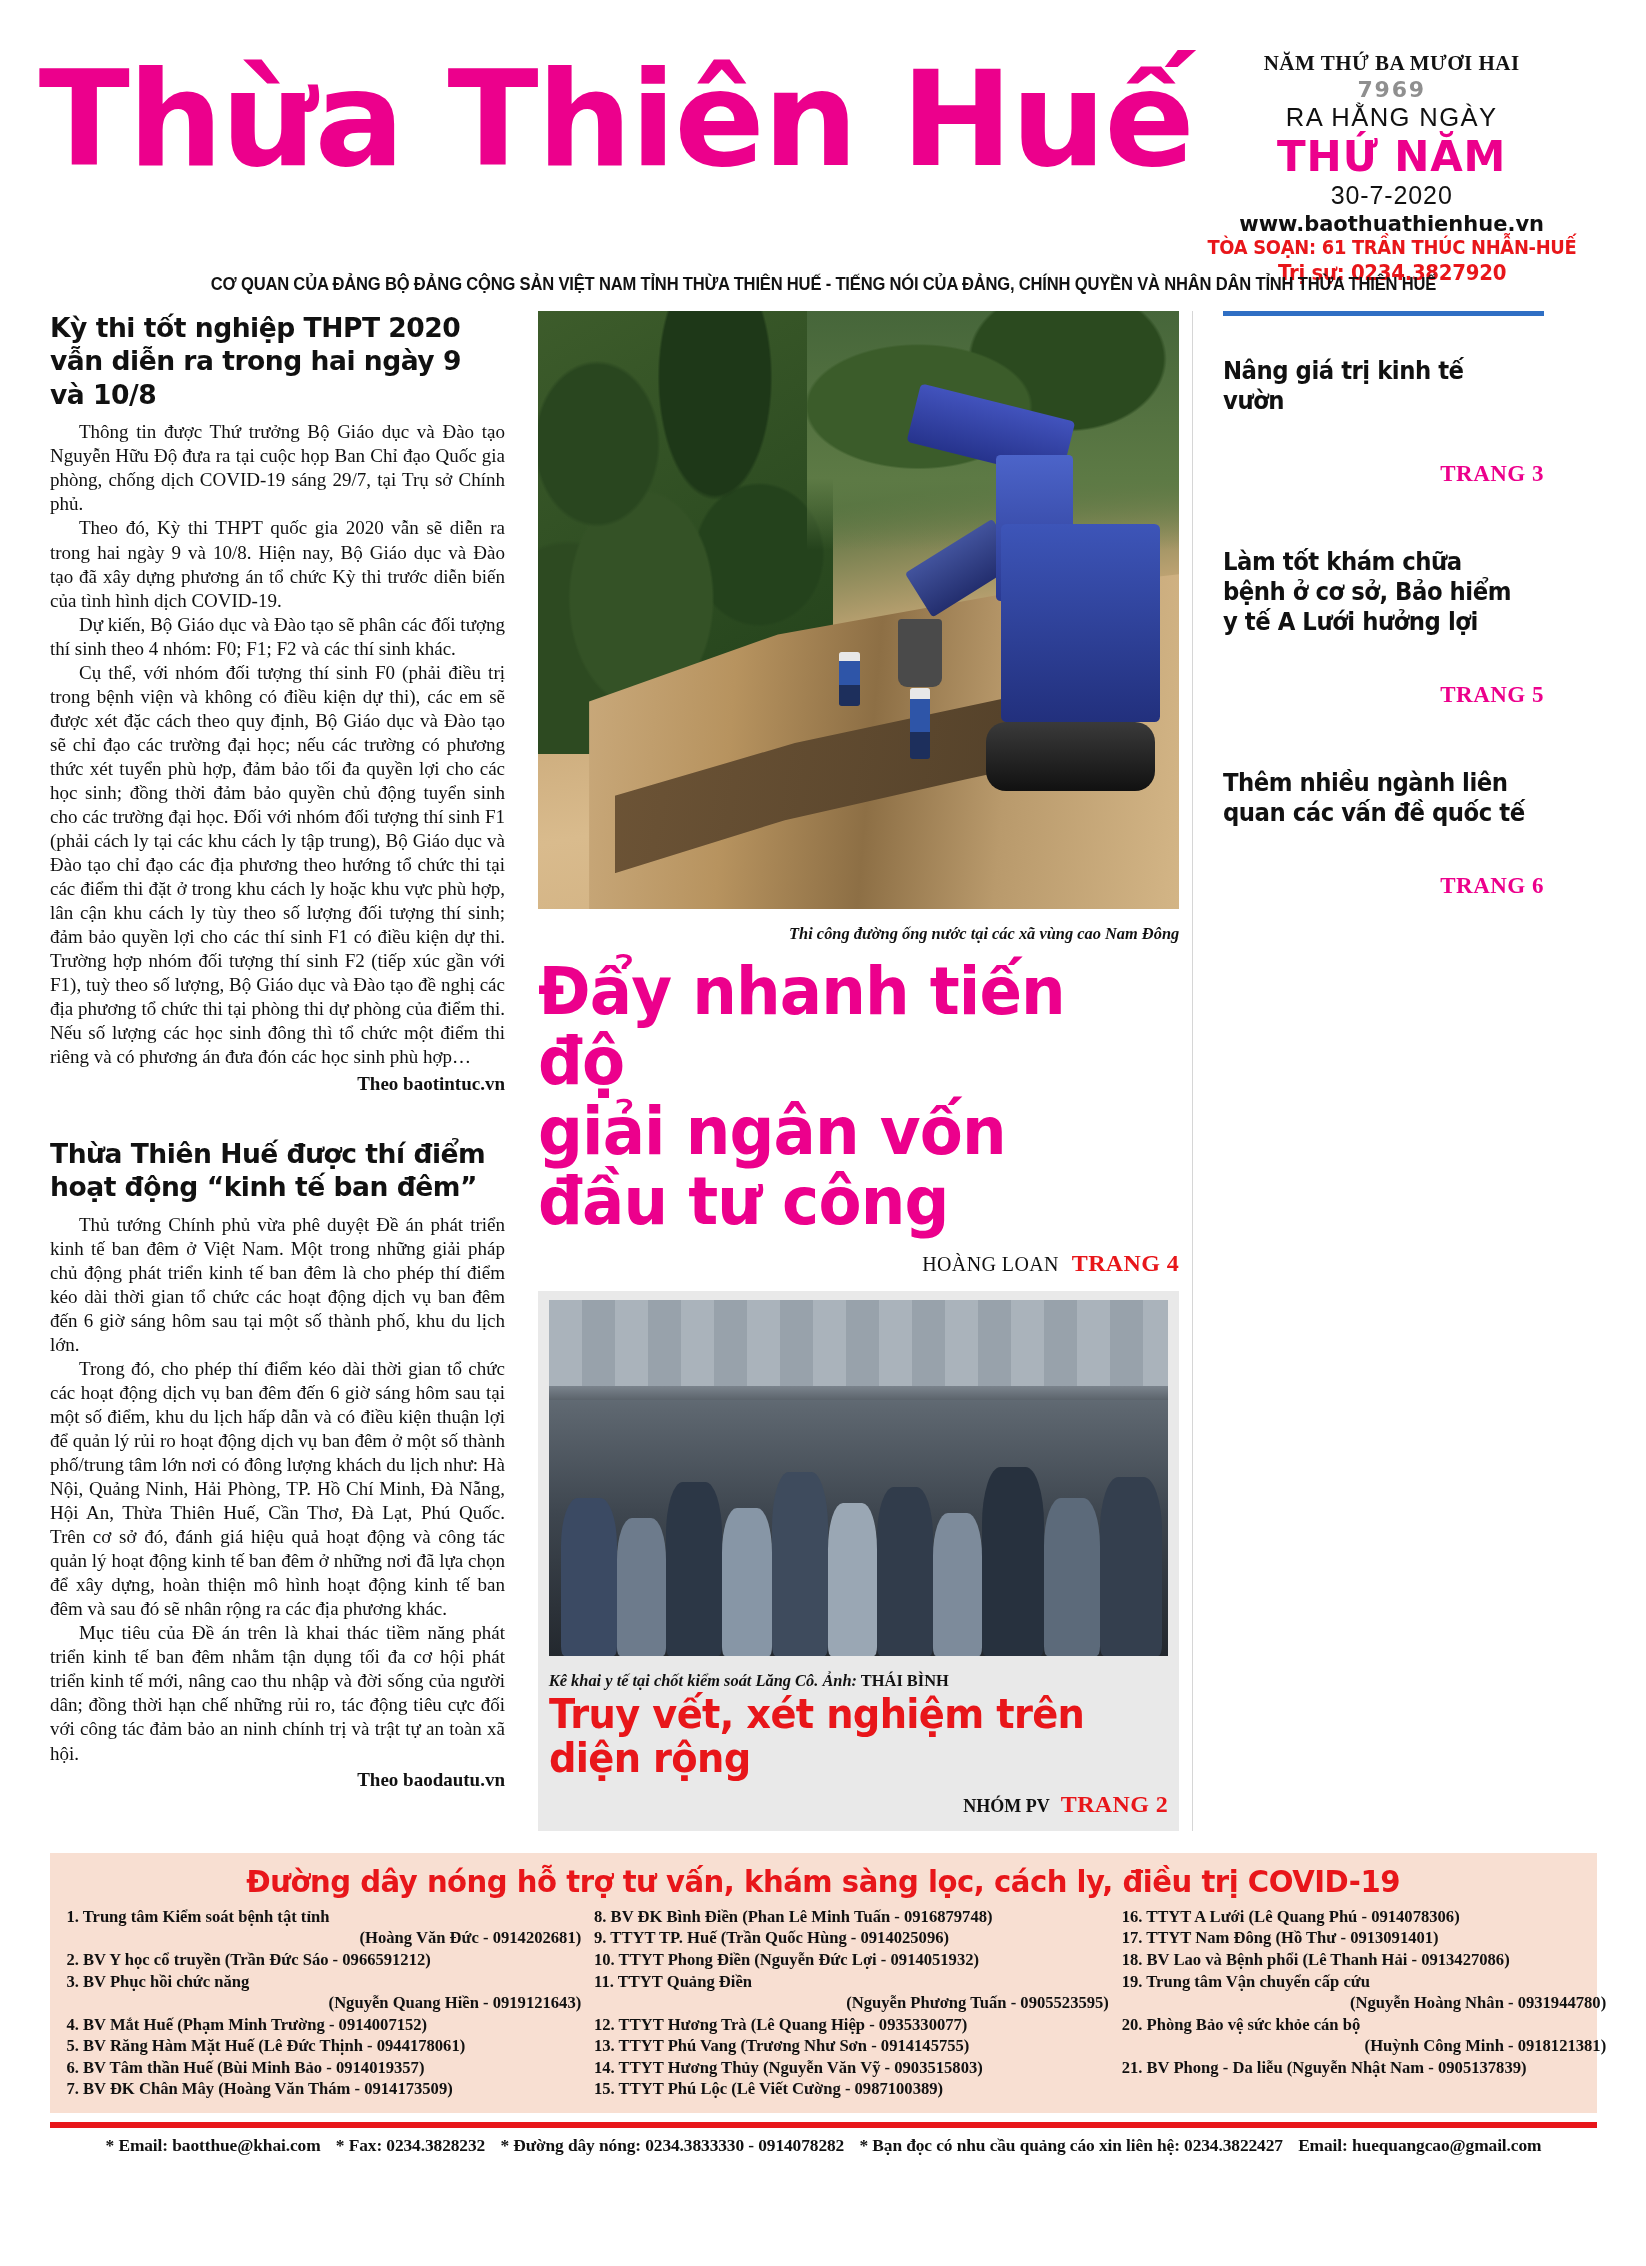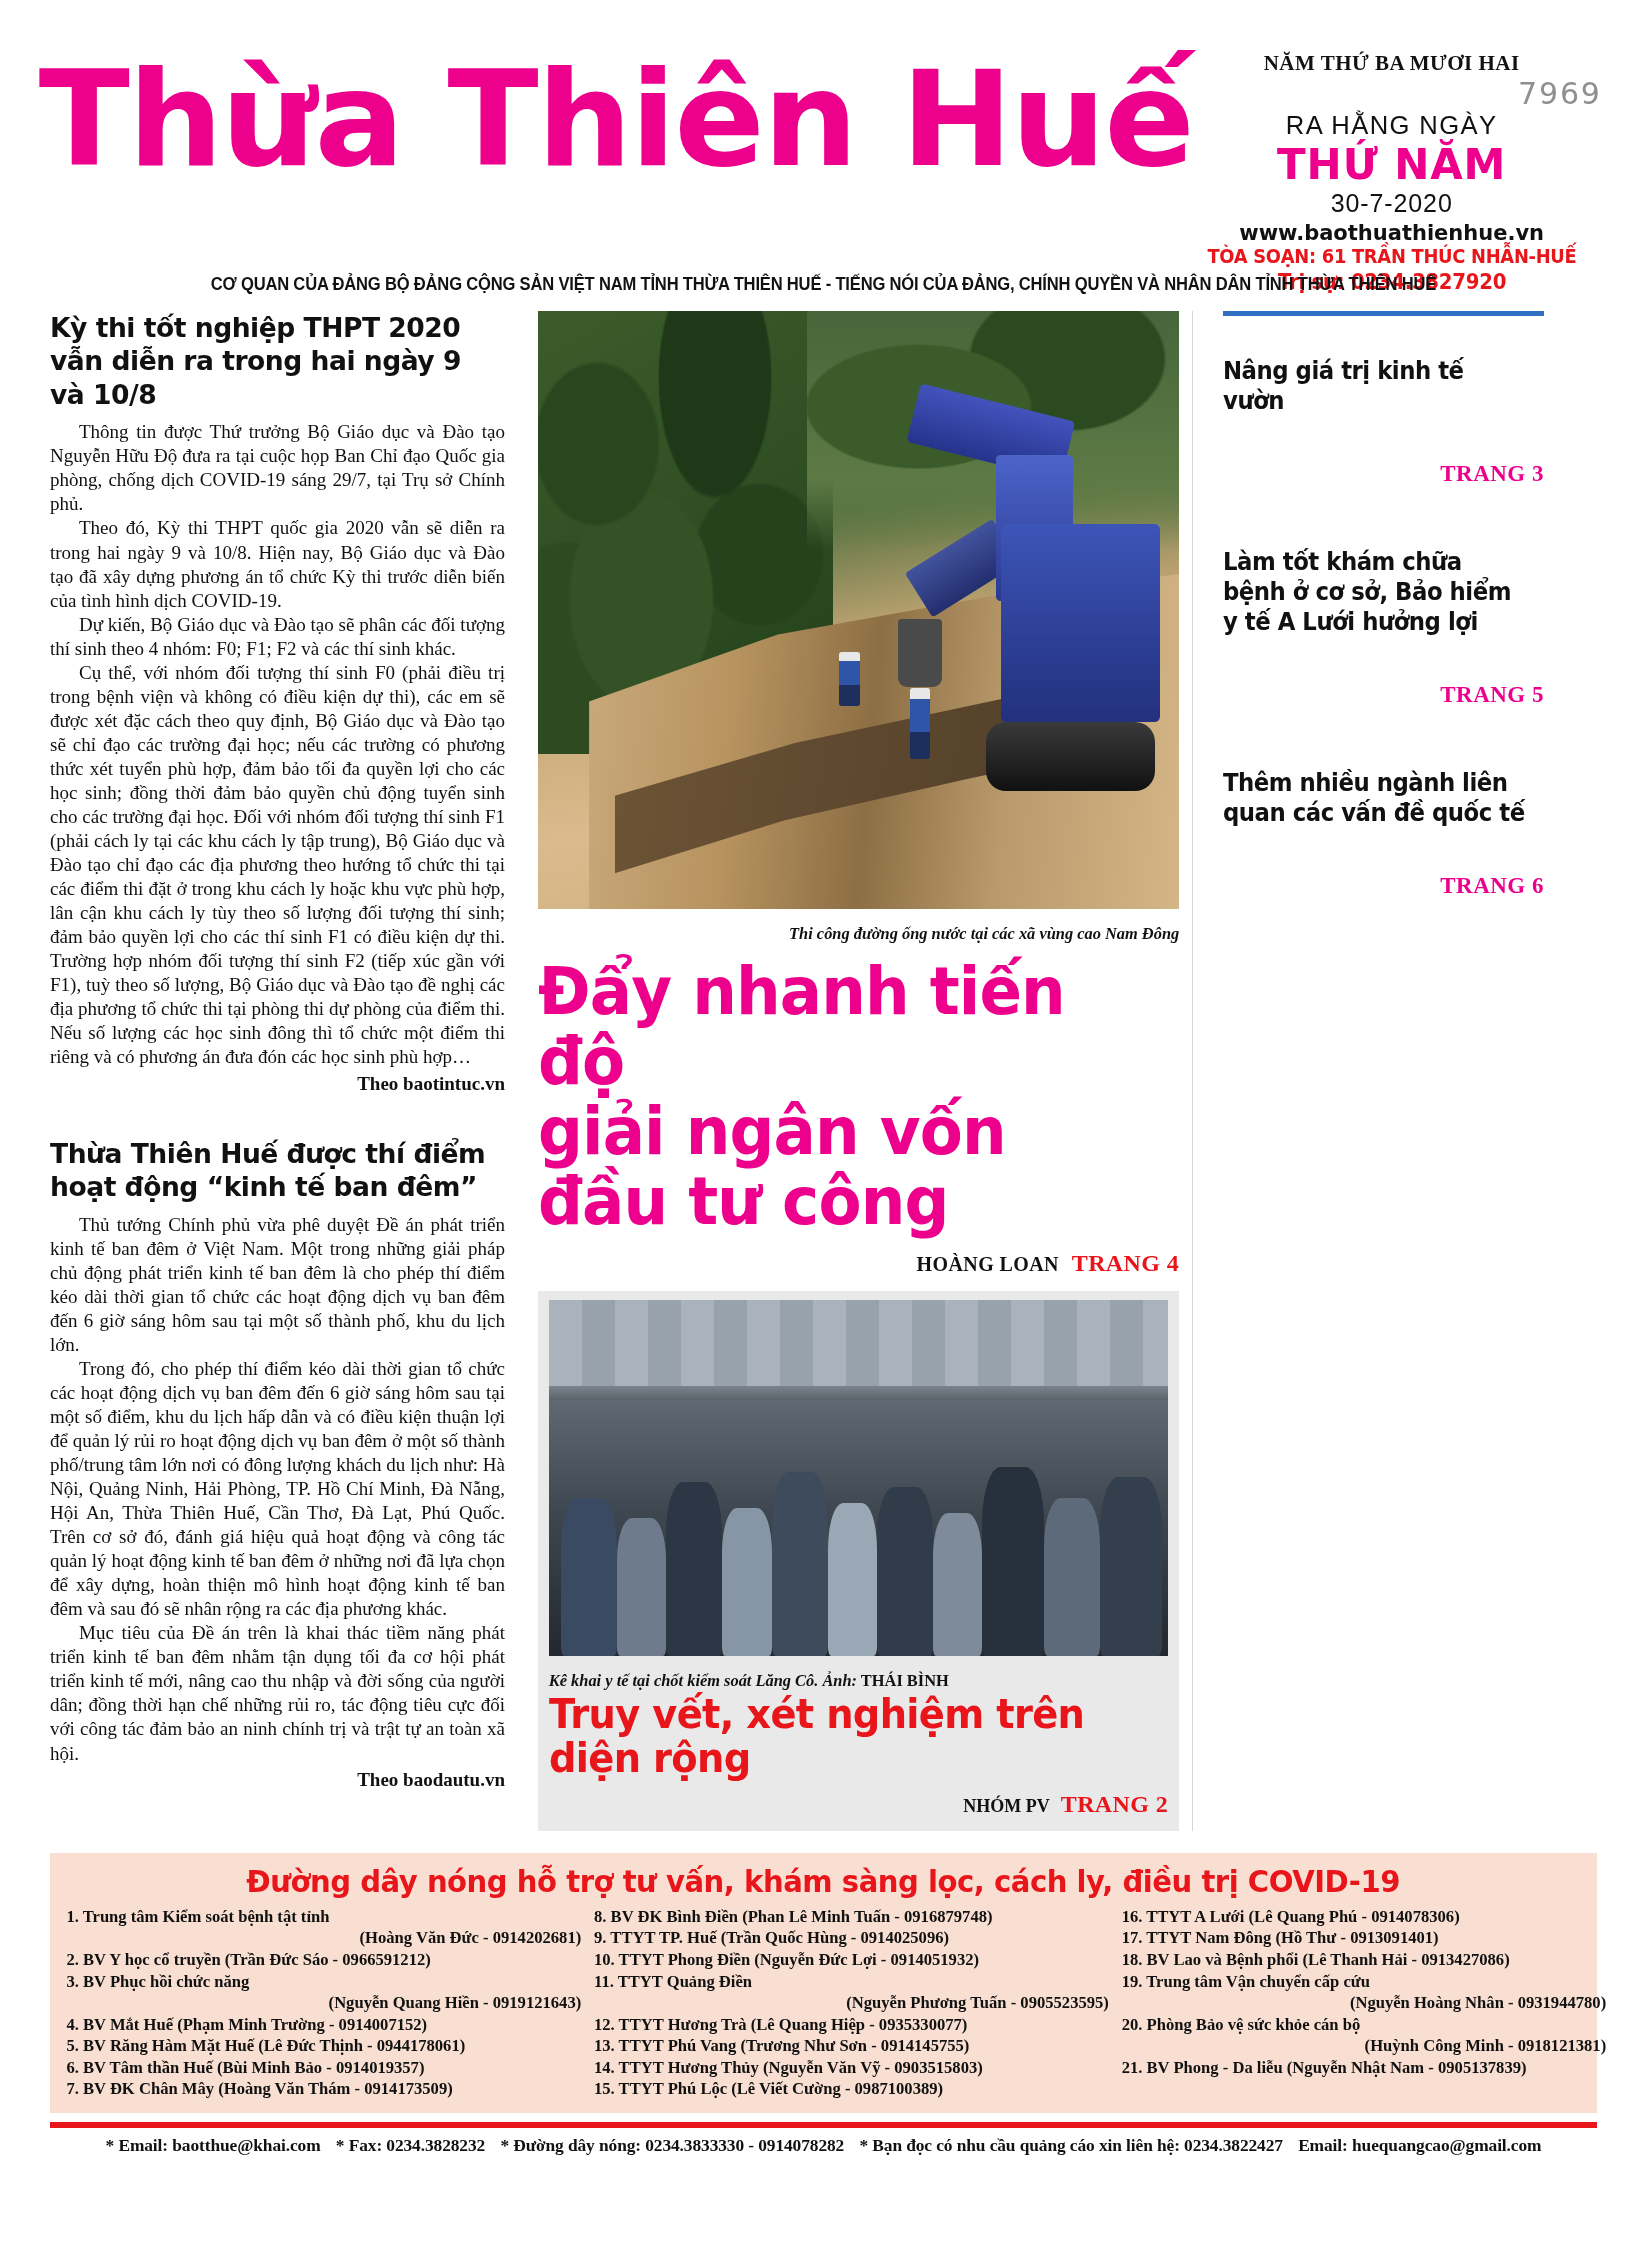--- a/index.html
+++ b/index.html
@@ -52,26 +52,25 @@
   .mr-year {
     font-family: "Liberation Serif", serif;
     font-size: 21px;
     font-weight: 600;
     letter-spacing: 0.5px;
     color: #121212;
     margin-bottom: 1.8px;
   }
   .mr-issue {
     font-family: "DejaVu Sans", sans-serif;
-    font-weight: normal;
-    font-size: 30px;
+    font-weight: bold;
+    font-size: 22px;
     letter-spacing: 1.8px;
     color: #8f8f8f;
     line-height: 1.05;
-    text-align: right;
   }
   .mr-daily {
     font-family: "Liberation Sans", sans-serif;
     font-size: 25.6px;
     font-weight: 500;
     letter-spacing: 1.4px;
     color: #111;
     margin-top: 1.8px;
   }
   .mr-weekday {
@@ -250,21 +249,21 @@
   .byline-row {
     display: flex;
     justify-content: flex-end;
     align-items: baseline;
     gap: 12.8px;
     margin-top: 12.8px;
     padding-bottom: 5.5px;
   }
   .byline {
     font-family: "Liberation Serif", serif;
-    font-weight: bold;
+    font-weight: normal;
     font-size: 20px;
     color: #111;
     letter-spacing: 0.4px;
   }
   .page-ref {
     font-family: "Liberation Serif", serif;
     font-weight: bold;
     font-size: 24px;
     color: #e8161a;
     letter-spacing: 0.4px;

